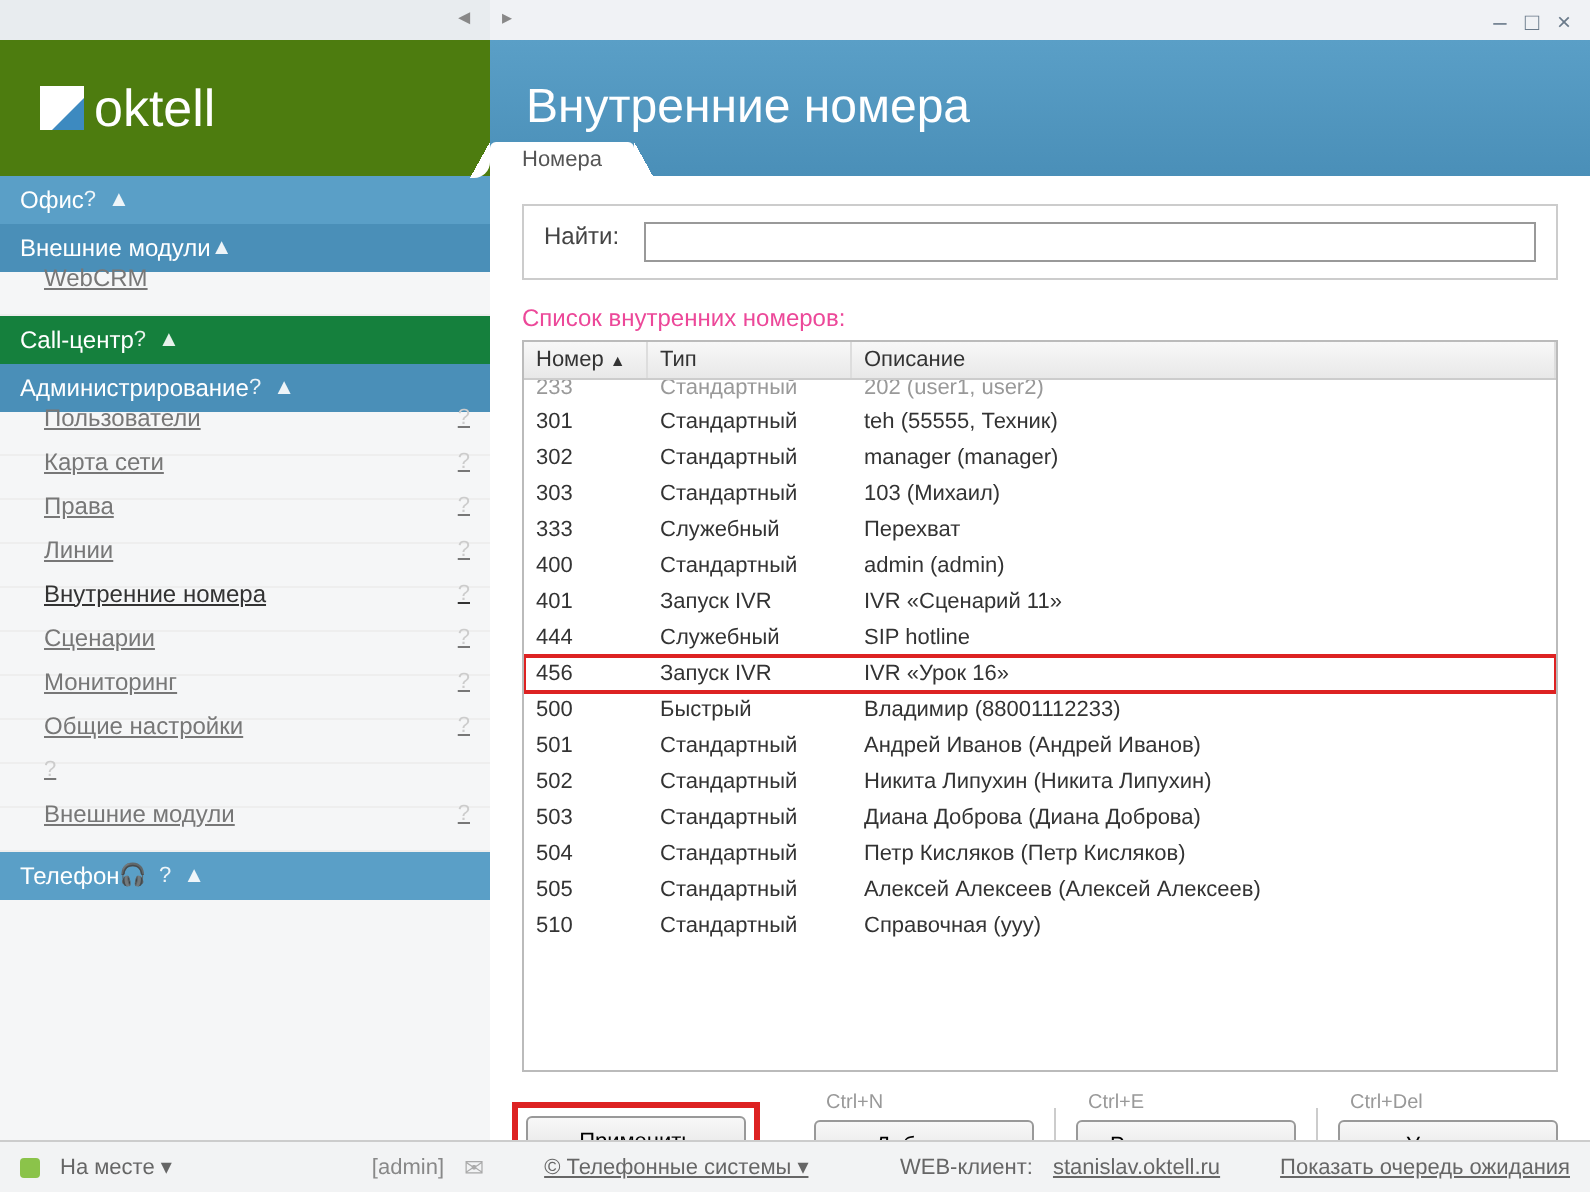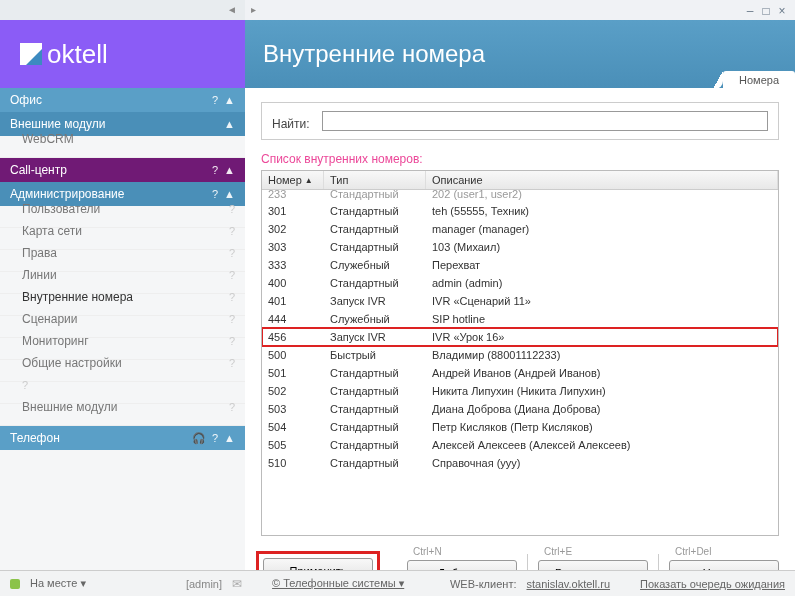--- a/index.html
+++ b/index.html
@@ -6,49 +6,49 @@
 body { width: 795px; height: 596px; background: #fff; font-size: 12px; color: #333; overflow: hidden; }
 
 .window-controls { position: absolute; right: 8px; top: 6px; display: flex; gap: 6px; z-index: 100; }
 .win-ctrl { width: 10px; height: 10px; cursor: pointer; display: flex; align-items: center; justify-content: center; color: #6a7a8a; font-size: 12px; line-height: 1; }
 
 .app { display: flex; height: 100%; }
 
 
 .sidebar { width: 245px; height: 100%; display: flex; flex-direction: column; }
 .sidebar-toggle { height: 20px; background: #e8ecef; text-align: right; padding-right: 8px; font-size: 10px; color: #888; cursor: pointer; line-height: 20px; }
-.logo-area { height: 68px; background: #8b5cf6; display: flex; align-items: center; padding-left: 20px; }
+.logo-area { height: 68px; background: #4d7c0f; display: flex; align-items: center; padding-left: 20px; }
 .logo { color: #fff; font-size: 26px; font-weight: 300; display: flex; align-items: center; gap: 5px; }
 .logo-icon { width: 22px; height: 22px; background: #fff; display: inline-block; position: relative; }
 .logo-icon::after { content: ''; position: absolute; right: 0; bottom: 0; border: 8px solid transparent; border-right-color: #3d8ac0; border-bottom-color: #3d8ac0; }
 
 .nav { flex: 1; background: #f5f6f7; overflow-y: auto; }
-.nav-section { height: 24px; line-height: 24px; padding: 0 10px; color: #fff; cursor: pointer; display: flex; align-items: center; justify-content: space-between; font-size: 12px; }
+.nav-section { height: 24px; line-height: 24px; padding: 0 10px; color: #fff; cursor: pointer; display: flex; align-items: center; font-size: 12px; }
 .nav-section .icons { display: flex; gap: 6px; font-size: 11px; opacity: 0.9; }
 .sec-ofis { background: #5a9fc7; }
 .sec-vnesh { background: #4a8fb8; }
-.sec-call { background: #701a75; }
+.sec-call { background: #15803d; }
 .sec-admin { background: #4a8fb8; }
 .sec-tel { background: #5a9fc7; }
-.nav-item { height: 22px; line-height: 22px; padding: 0 10px 16px 22px; color: #777; cursor: pointer; border-bottom: 1px solid #eee; display: flex; justify-content: space-between; align-items: center; font-size: 12px; }
+.nav-item { height: 22px; line-height: 22px; padding: 0 10px 16px 22px; color: #777; cursor: pointer; border-bottom: 1px solid #eee; display: flex; justify-content: space-between; align-items: center; font-size: 12px; text-decoration: underline; }
 .nav-item .hint { color: #ccc; font-size: 11px; }
 .nav-item.active { color: #333; font-weight: 500; }
 
 
 .main { flex: 1; display: flex; flex-direction: column; background: #fff; position: relative; }
 .main-toggle { height: 20px; background: #f0f2f5; padding-left: 6px; font-size: 10px; color: #888; line-height: 20px; }
 .header { height: 68px; background: linear-gradient(#5a9fc7, #4a8fb8); color: #fff; display: flex; align-items: center; padding-left: 18px; font-size: 24px; font-weight: 300; position: relative; }
-.tab-bar { position: absolute; bottom: -1px; left: 0; right: 0; display: flex; justify-content: flex-end; margin-left: 20px; }
+.tab-bar { position: absolute; bottom: -1px; left: 0; right: 0; display: flex; justify-content: flex-start; }
 .tab { background: #fff; color: #555; padding: 3px 16px; font-size: 11px; border-radius: 3px 3px 0 0; position: relative; }
 .tab::before, .tab::after { content:''; position:absolute; bottom:0; width:10px; height:18px; background:#4a8fb8; }
 .tab::before { left:-10px; border-bottom-right-radius:8px; background: linear-gradient(to bottom right, transparent 50%, #fff 50%); }
 .tab::after { right:-10px; background: linear-gradient(to bottom left, transparent 50%, #fff 50%); }
 
 .content { flex: 1; padding: 14px 16px 0 16px; display: flex; flex-direction: column; overflow: hidden; }
-.search-row { display: flex; align-items: flex-end; gap: 12px; border: 1px solid #ccc; padding: 8px 10px; margin-bottom: 12px; }
+.search-row { display: flex; align-items: flex-start; gap: 12px; border: 1px solid #ccc; padding: 8px 10px; margin-bottom: 12px; }
 .search-row label { font-size: 12px; color: #444; }
 .search-row input { flex: 1; border: 1px solid #999; height: 20px; padding: 0 6px; font-size: 12px; }
 
 .list-title { font-size: 12px; color: #ec4899; margin-bottom: 4px; }
 .table-wrap { flex: 1; border: 1px solid #bbb; overflow: hidden; display: flex; flex-direction: column; }
 .thead { display: flex; background: linear-gradient(#f8f8f8,#e8e8e8); border-bottom: 1px solid #ccc; font-size: 11px; color: #333; }
 .th { padding: 3px 6px; border-right: 1px solid #ddd; }
 .th-num { width: 62px; display:flex; align-items:center; gap:3px;}
 .th-type { width: 102px; }
 .th-desc { flex: 1; }

